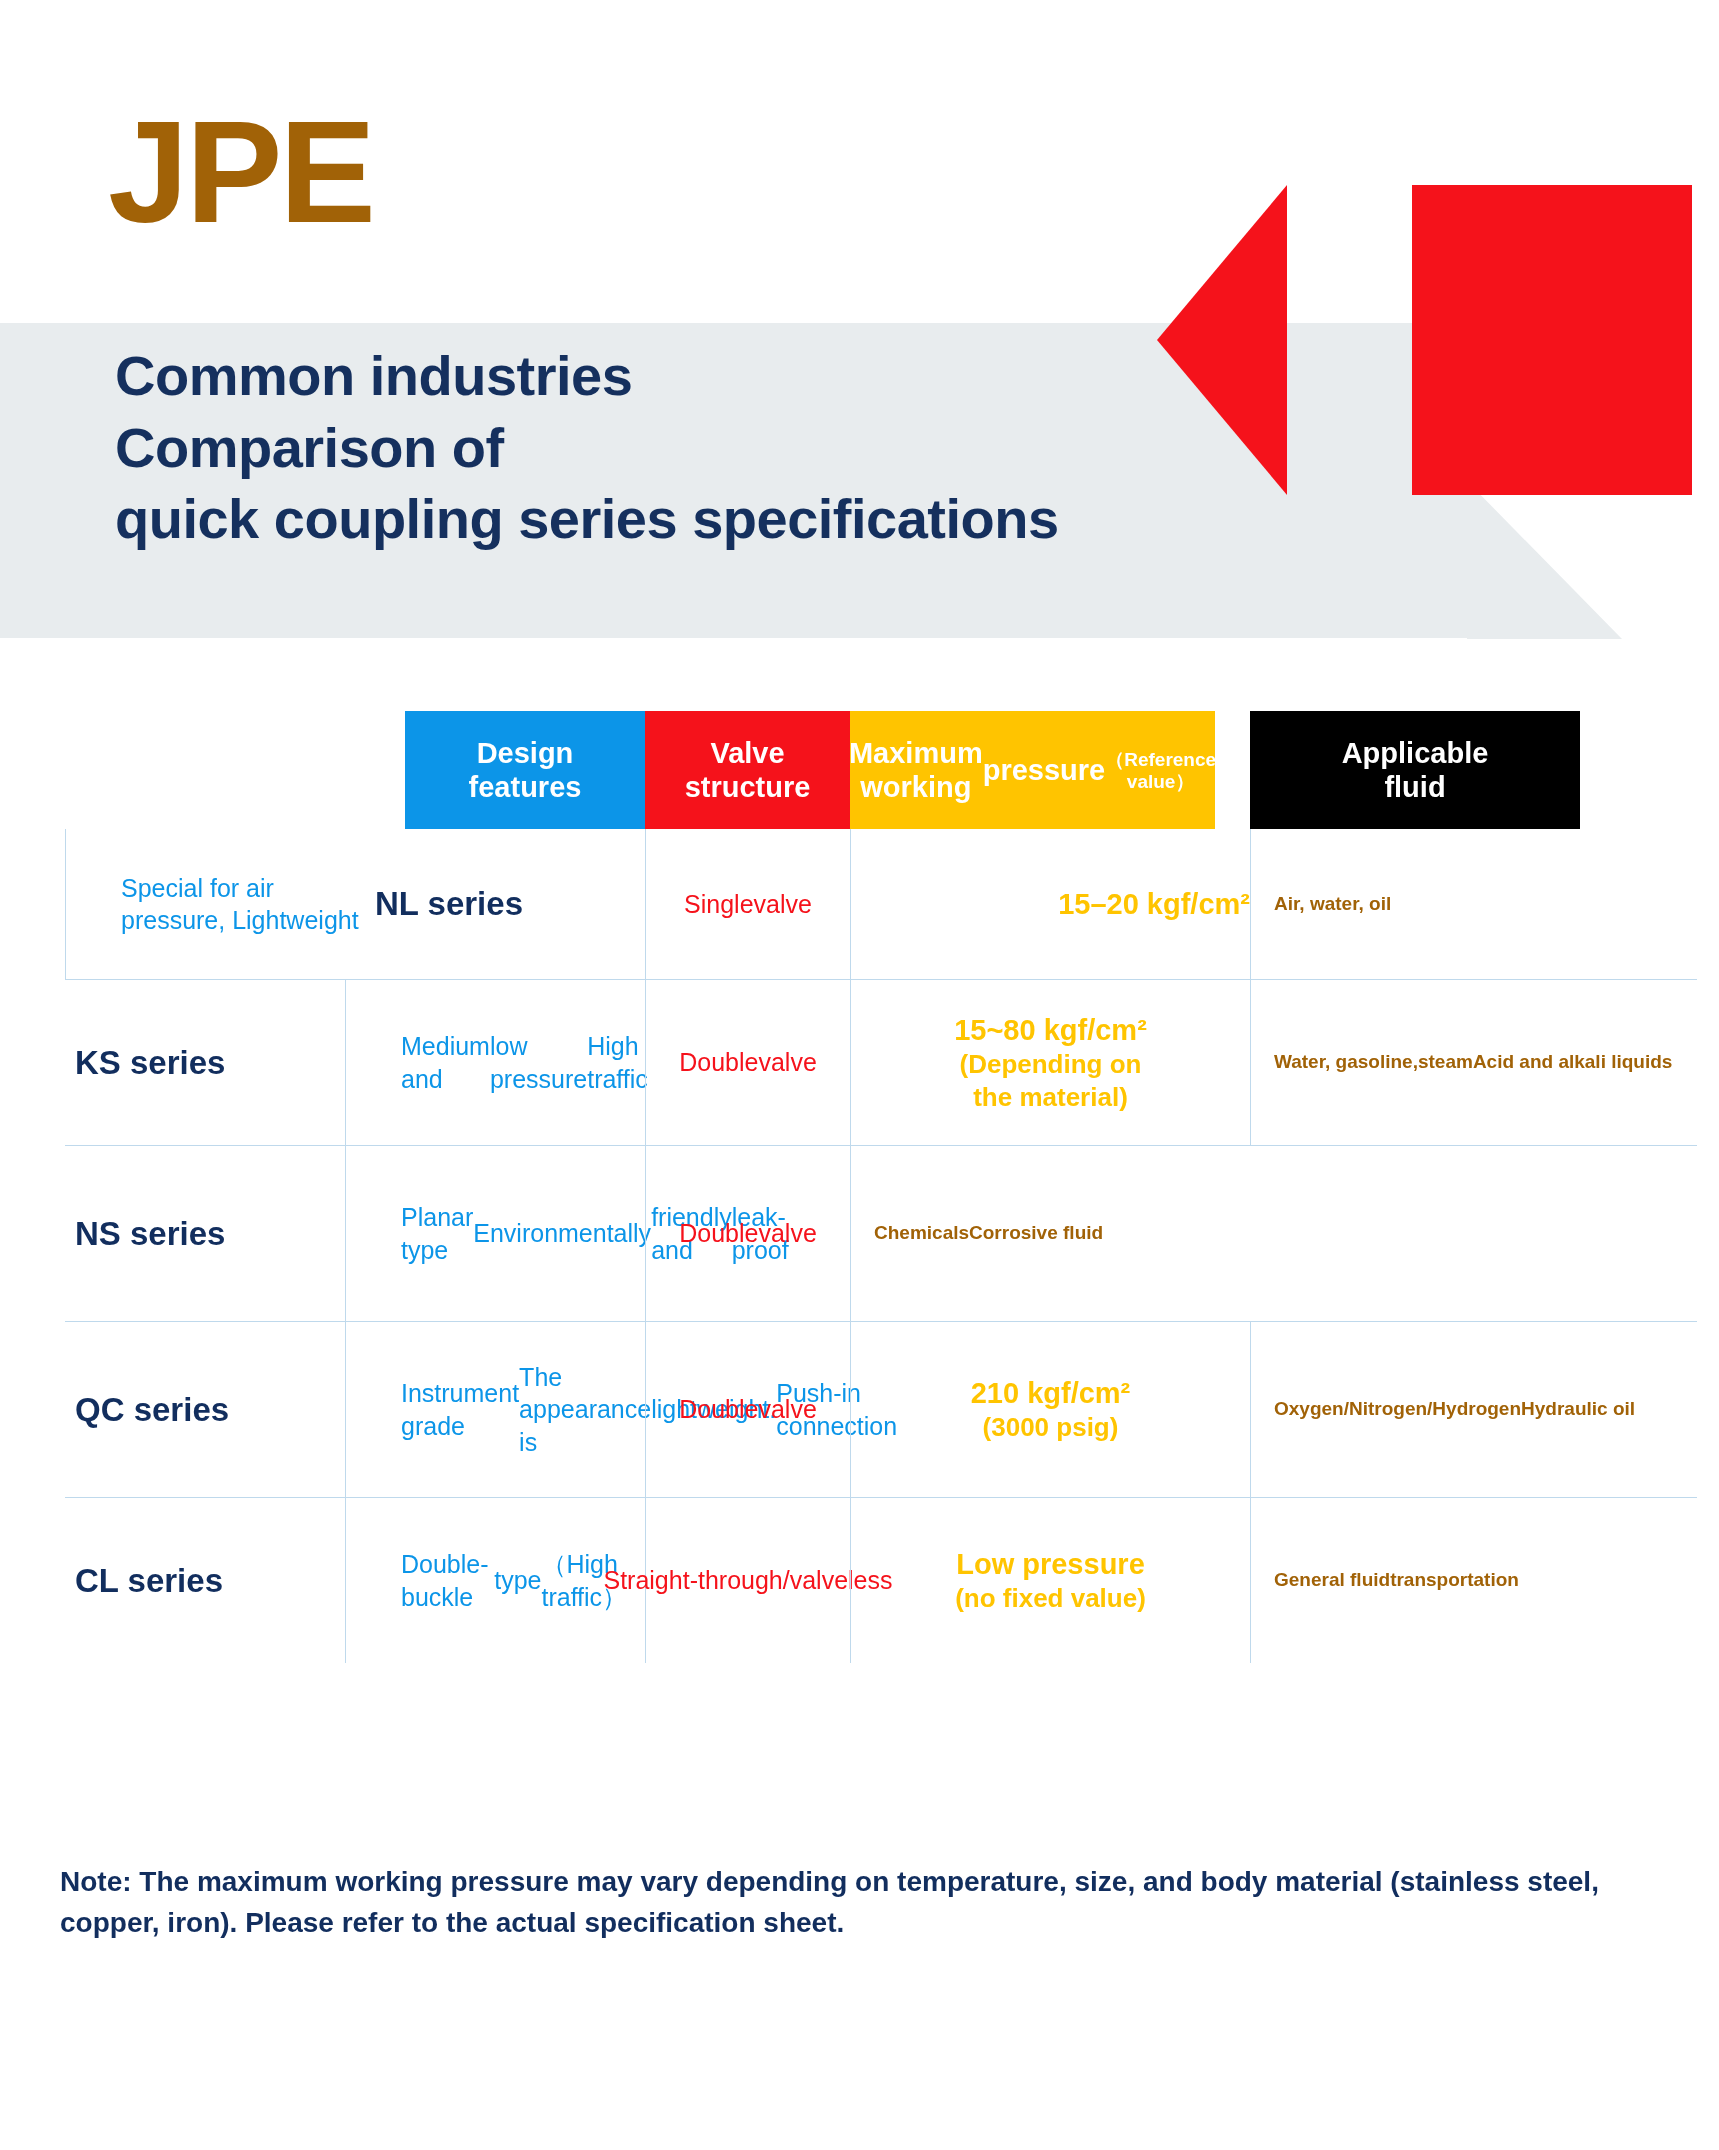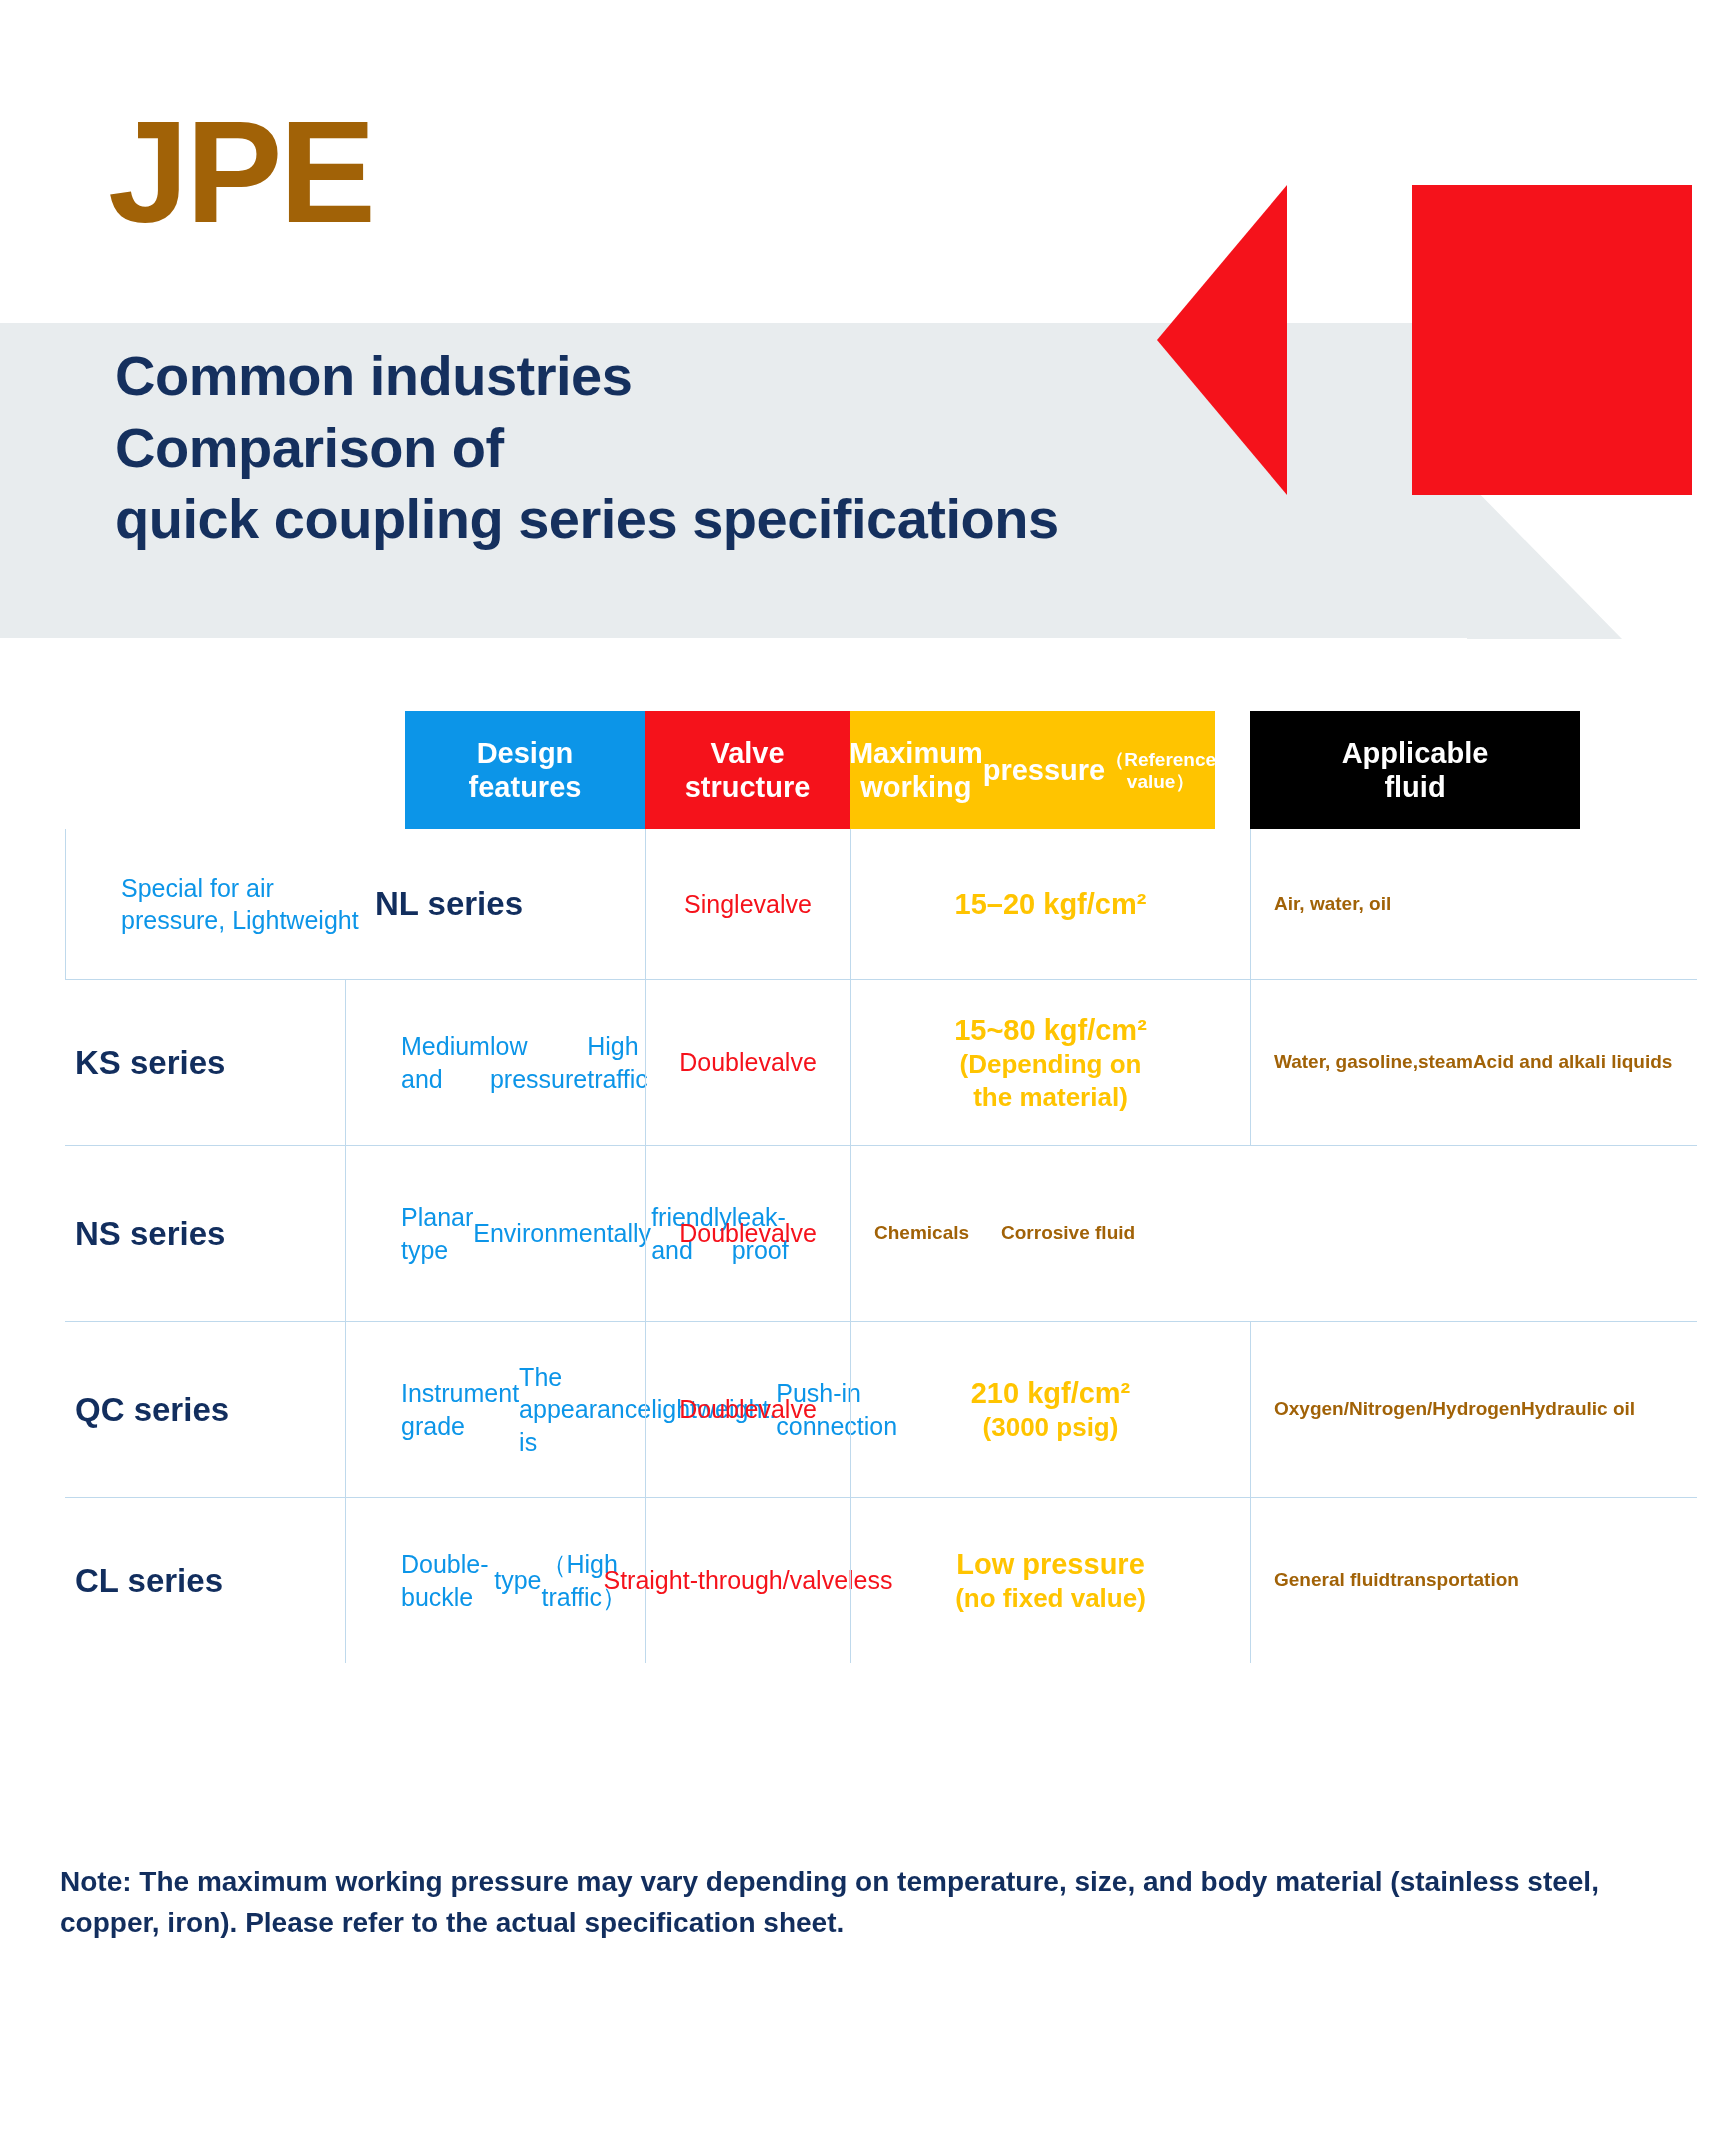--- a/index.html
+++ b/index.html
@@ -239,21 +239,21 @@
   <div id="rows-container">
       <div class="row data-row">
         <div class="cell cell-design c-design" style="min-height: 150px;">
           <div>Special for air pressure, Lightweight</div>
         </div>
         <div class="cell cell-series c-series" style="min-height: 150px;">NL series</div>
         <div class="cell cell-valve c-valve" style="min-height: 150px;">
           <div>Single</div>
           <div>valve</div>
         </div>
-        <div class="cell cell-press c-press" style="min-height: 150px;">
+        <div class="cell cell-press c-press" style="min-height: 150px; justify-content: flex-end;">
           <div>
             <div>15–20 kgf/cm²</div>
           </div>
         </div>
         <div class="cell cell-fluid c-fluid" style="min-height: 150px;">
           <div>Air, water, oil</div>
         </div>
       </div>
       <div class="row data-row">
         <div class="cell cell-series c-series" style="min-height: 165px;">KS series</div>
@@ -285,21 +285,21 @@
         <div class="cell cell-design c-design" style="min-height: 175px;">
           <div>Planar type</div>
           <div>Environmentally</div>
           <div>friendly and</div>
           <div>leak-proof</div>
         </div>
         <div class="cell cell-valve c-valve" style="min-height: 175px;">
           <div>Double</div>
           <div>valve</div>
         </div>
-        <div class="cell cell-fluid c-fluid" style="min-height: 175px; gap: 32px;">
+        <div class="cell cell-fluid c-fluid" style="min-height: 175px;">
           <div>Chemicals</div>
           <div>Corrosive fluid</div>
         </div>
       </div>
       <div class="row data-row">
         <div class="cell cell-series c-series" style="min-height: 175px;">QC series</div>
         <div class="cell cell-design c-design" style="min-height: 175px;">
           <div>Instrument grade</div>
           <div>The appearance is</div>
           <div>lightweight.</div>

